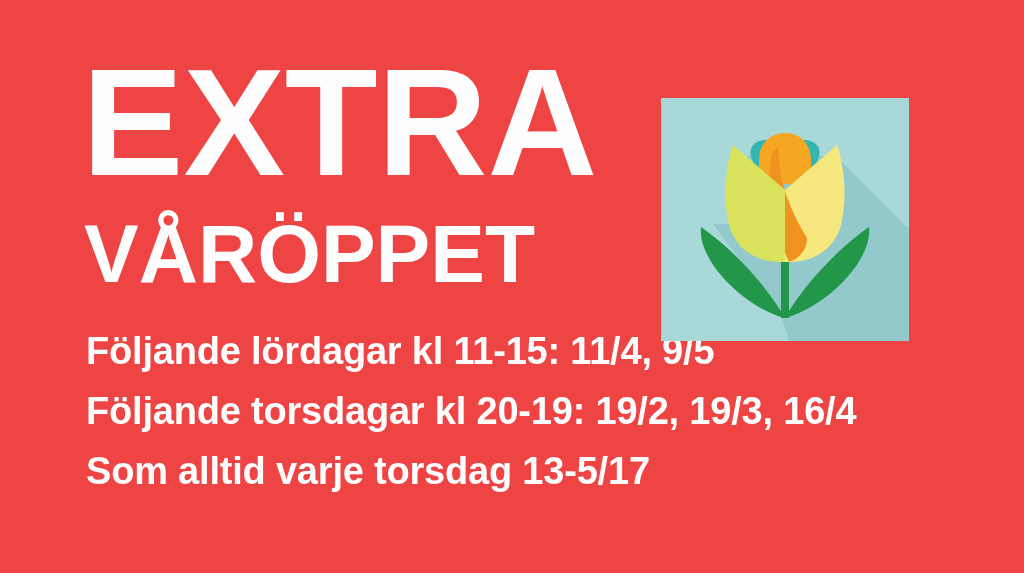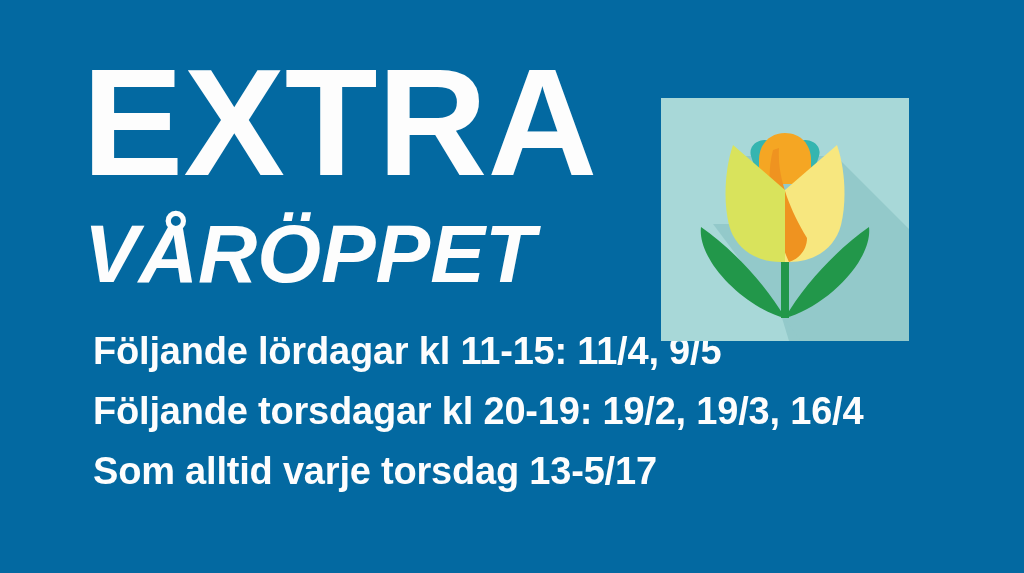--- a/index.html
+++ b/index.html
@@ -6,21 +6,21 @@
     margin: 0;
     padding: 0;
     background: #ffffff;
   }
 
   #poster {
     position: relative;
     width: 1024px;
     height: 573px;
     overflow: hidden;
-    background: #0369a1;
+    background: #ef4444;
     font-family: "Liberation Sans", "DejaVu Sans", sans-serif;
     -webkit-font-smoothing: antialiased;
   }
 
   
   .text-block {
     position: absolute;
     left: 82px;
     top: 48px;
     width: 880px;
@@ -41,26 +41,25 @@
     font-size: 82px;
     line-height: 1.0;
     font-weight: 700;
     color: #fdfdfd;
     letter-spacing: 0px;
     margin: 8px;
     padding: 0;
     margin-top: 16px;
     margin-left: 2px;
     white-space: nowrap;
-    font-style: italic;
   }
 
   .detail-lines {
     margin-top: 26px;
-    margin-left: 11px;
+    margin-left: 4px;
   }
 
   .detail-line {
     font-size: 38px;
     line-height: 60px;
     font-weight: 700;
     color: #fdfdfd;
     letter-spacing: -0.2px;
     white-space: nowrap;
   }

